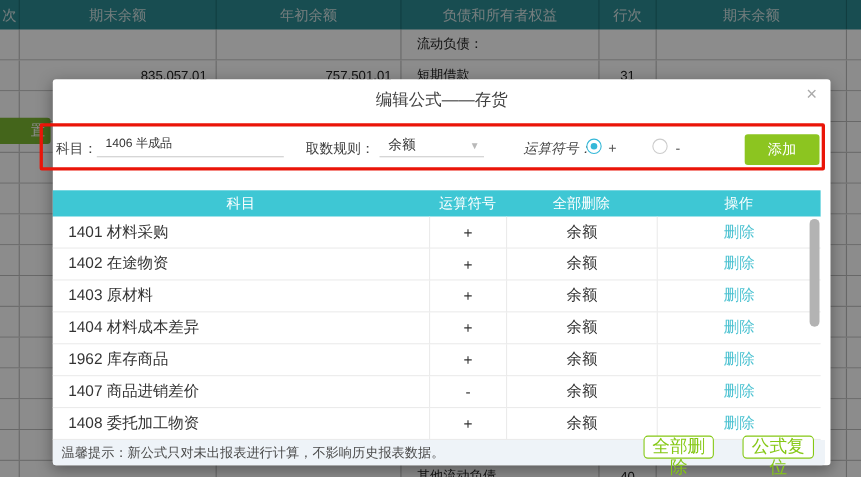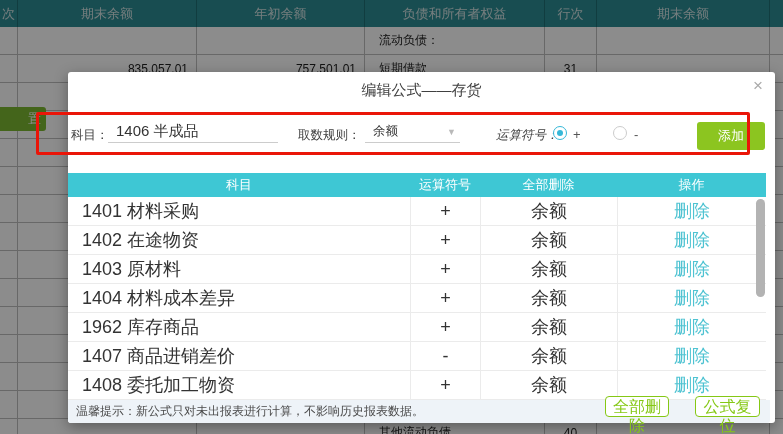--- a/index.html
+++ b/index.html
@@ -22,47 +22,47 @@
   .num{justify-content:flex-end;padding-right:8px;}
   .liab{padding-left:14px;}
   .line{justify-content:center;}
   .bg-settings{position:absolute;left:0;top:107px;width:46px;height:24px;background:#7cb832;color:#fff;
       font-size:13px;display:flex;align-items:center;justify-content:flex-end;padding-right:5px;
       box-sizing:border-box;border-radius:0 3px 3px 0;z-index:2;}
   
   .overlay{position:absolute;inset:0;background:rgba(0,0,0,0.45);z-index:5;}
   
   .modal{position:absolute;left:48px;top:72px;width:707px;height:351px;background:#fff;
-      border-radius:3px;box-shadow:0 4px 14px rgba(0,0,0,.35);z-index:10;margin-left:20px;}
+      border-radius:3px;box-shadow:0 4px 14px rgba(0,0,0,.35);z-index:10;}
   .m-title{position:absolute;top:9px;left:0;width:100%;text-align:center;font-size:15px;color:#404040;}
   .m-close{position:absolute;top:4px;right:12px;font-size:17px;color:#aaa;cursor:pointer;line-height:20px;}
   .f-label{position:absolute;top:55px;font-size:12.5px;color:#404040;white-space:nowrap;}
   #lbl-subject{left:3px;}
   #lbl-rule{left:230px;}
   #lbl-op{left:428px;font-style:italic;}
   .f-input{position:absolute;left:40px;top:48px;width:162px;height:22px;border-bottom:1px solid #ccc;
-      font-size:15px;color:#333;padding-left:8px;line-height:22px;box-sizing:content-box;}
+      font-size:11px;color:#333;padding-left:8px;line-height:22px;box-sizing:content-box;}
   .f-select{position:absolute;left:297px;top:48px;width:87px;height:22px;border-bottom:1px solid #ccc;
       font-size:12.5px;color:#333;padding-left:8px;line-height:22px;}
   .f-caret{position:absolute;right:4px;top:1px;color:#b9b9b9;font-size:9px;}
   .radio{position:absolute;top:54px;width:14px;height:14px;border-radius:50%;box-sizing:border-box;background:#fff;}
   #radio-plus{left:485px;border:1px solid #35b8d8;}
   #radio-minus{left:545px;border:1px solid #ccc;}
   .radio-dot{display:block;width:6px;height:6px;background:#35b8d8;border-radius:50%;margin:3px auto 0;}
   .radio-label{position:absolute;top:55px;font-size:13px;color:#555;}
   #lbl-plus{left:505px;}
   #lbl-minus{left:566px;}
   .add-btn{position:absolute;left:629px;top:50px;width:68px;height:28px;background:#8cc520;color:#fff;
       font-size:13px;border:none;border-radius:3px;line-height:28px;text-align:center;cursor:pointer;}
   .m-thead{position:absolute;left:0;top:101px;width:698px;height:24px;background:#3ec7d4;display:flex;}
   .th{display:flex;align-items:center;justify-content:center;color:#fff;font-size:13px;font-family:Liberation Serif, serif;}
   .cw1{width:342px}.cw2{width:70px}.cw3{width:137px}.cw4{width:149px}
   #m-rows{position:absolute;left:0;top:125px;width:698px;}
   .mrow{display:flex;height:29px;box-sizing:border-box;background:#fff;}
-  .mc{box-sizing:border-box;display:flex;align-items:center;justify-content:center;font-size:18px;
+  .mc{box-sizing:border-box;display:flex;align-items:center;justify-content:center;font-size:14px;
       color:#333;border-bottom:1px solid #ebebeb;overflow:hidden;white-space:nowrap;}
   .mc.bdl{border-left:1px solid #ebebeb;}
   .mc.subj{justify-content:flex-start;padding-left:14px;}
   .del{color:#4fc3d2;cursor:pointer;}
   .scroll-thumb{position:absolute;left:688px;top:127px;width:9px;height:98px;background:#b3b3b3;border-radius:5px;}
   .m-footer{position:absolute;left:0;top:328px;width:702px;height:23px;background:#eef3f8;border-radius:0 0 3px 3px;}
   .tip{position:absolute;left:8px;top:0;line-height:23px;font-size:12px;color:#4a4a4a;white-space:nowrap;}
   .g-btn{position:absolute;top:-4px;height:21px;line-height:19px;box-sizing:border-box;border:1px solid #85c815;
       color:#85c815;background:#fff;border-radius:4px;font-size:16px;text-align:center;cursor:pointer;}
   #btn-delall{left:537px;width:64px;}

